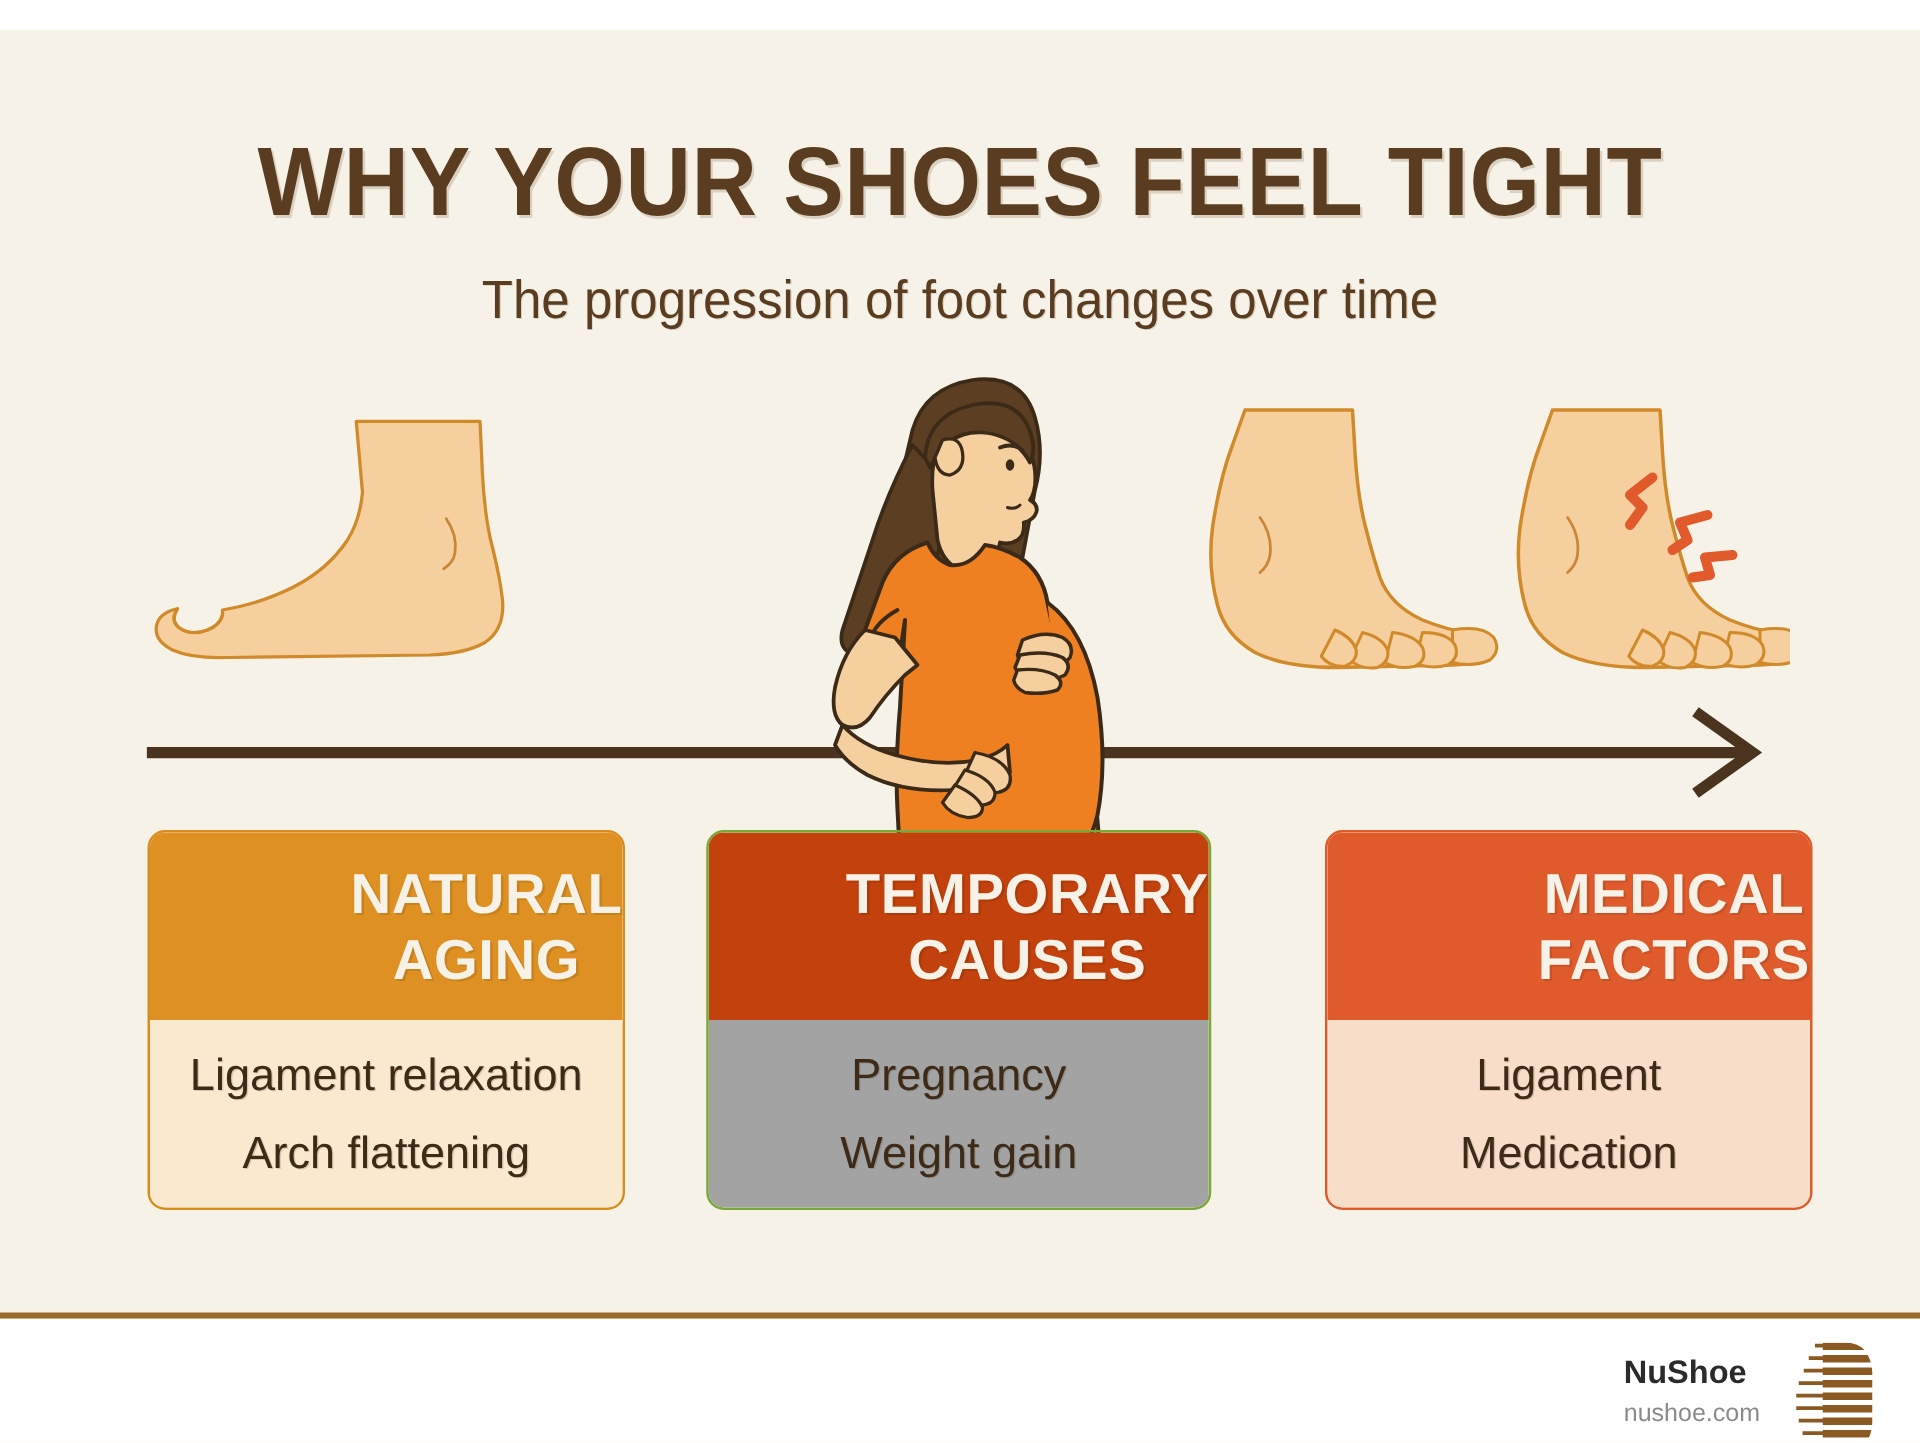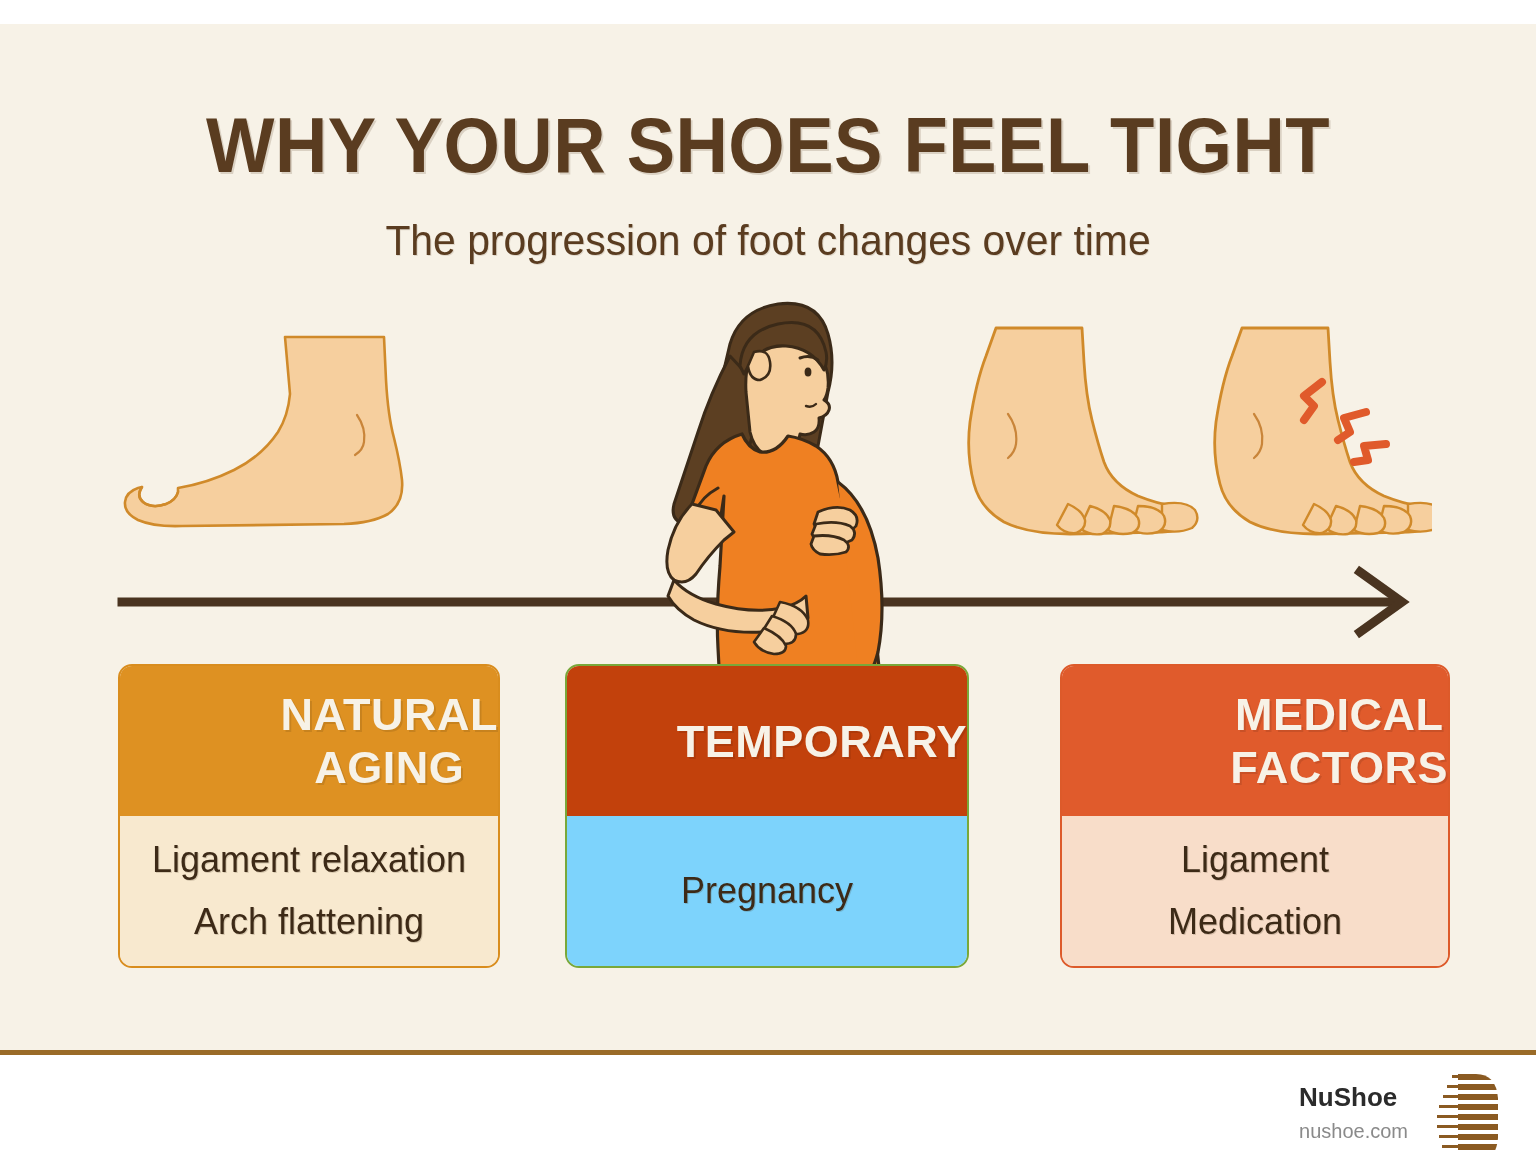--- a/index.html
+++ b/index.html
@@ -89,21 +89,21 @@
   .card-body span{white-space:nowrap;}
 
   #card-aging{left:118px;top:640px;width:382px;height:304px;
      border:2px solid #d98d1e;}
   #card-aging .card-head{height:150px;background:#de9122;}
   #card-aging .card-body{height:150px;background:#f8e9cf;}
 
   #card-temp{left:565px;top:640px;width:404px;height:304px;
      border:2px solid #79a83a;}
   #card-temp .card-head{height:150px;background:#c2410c;}
-  #card-temp .card-body{height:150px;background:#7dd3fc;}
+  #card-temp .card-body{height:150px;background:#a3a3a3;}
 
   #card-medical{left:1060px;top:640px;width:390px;height:304px;
      border:2px solid #dd5a2a;}
   #card-medical .card-head{height:150px;background:#e05b2c;}
   #card-medical .card-body{height:150px;background:#f8ddc9;}
 
   
   .brand{
     position:absolute;right:128px;top:1058px;
     text-align:left;
@@ -264,24 +264,26 @@
     <div class="card-body">
       <span>Ligament relaxation</span>
       <span>Arch flattening</span>
     </div>
   </div>
 
   <div class="card" id="card-temp">
     <div class="card-head">
       <div>
         <div>TEMPORARY</div>
+        <div>CAUSES</div>
       </div>
     </div>
     <div class="card-body">
       <span>Pregnancy</span>
+      <span>Weight gain</span>
     </div>
   </div>
 
   <div class="card" id="card-medical">
     <div class="card-head">
       <div>
         <div>MEDICAL</div>
         <div>FACTORS</div>
       </div>
     </div>

